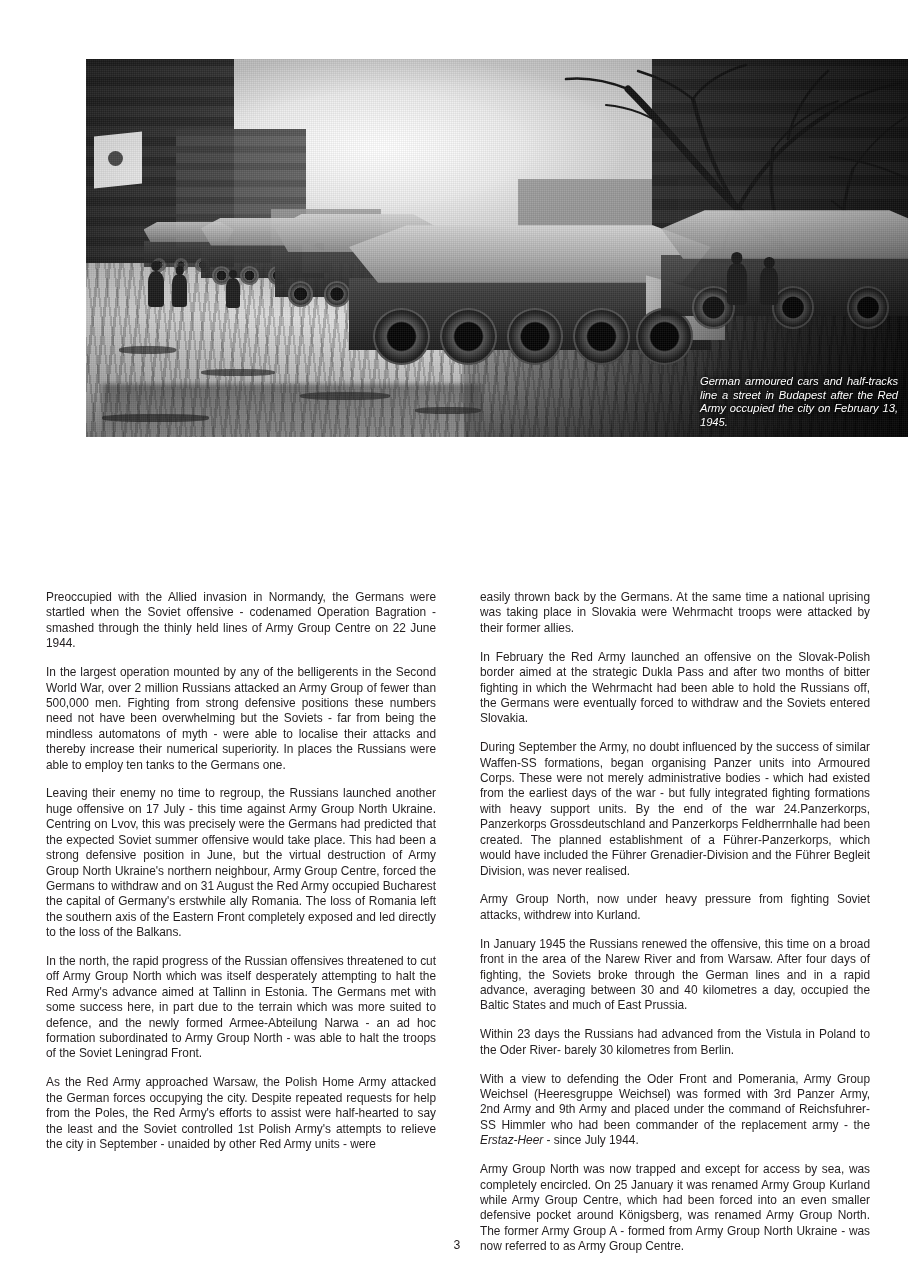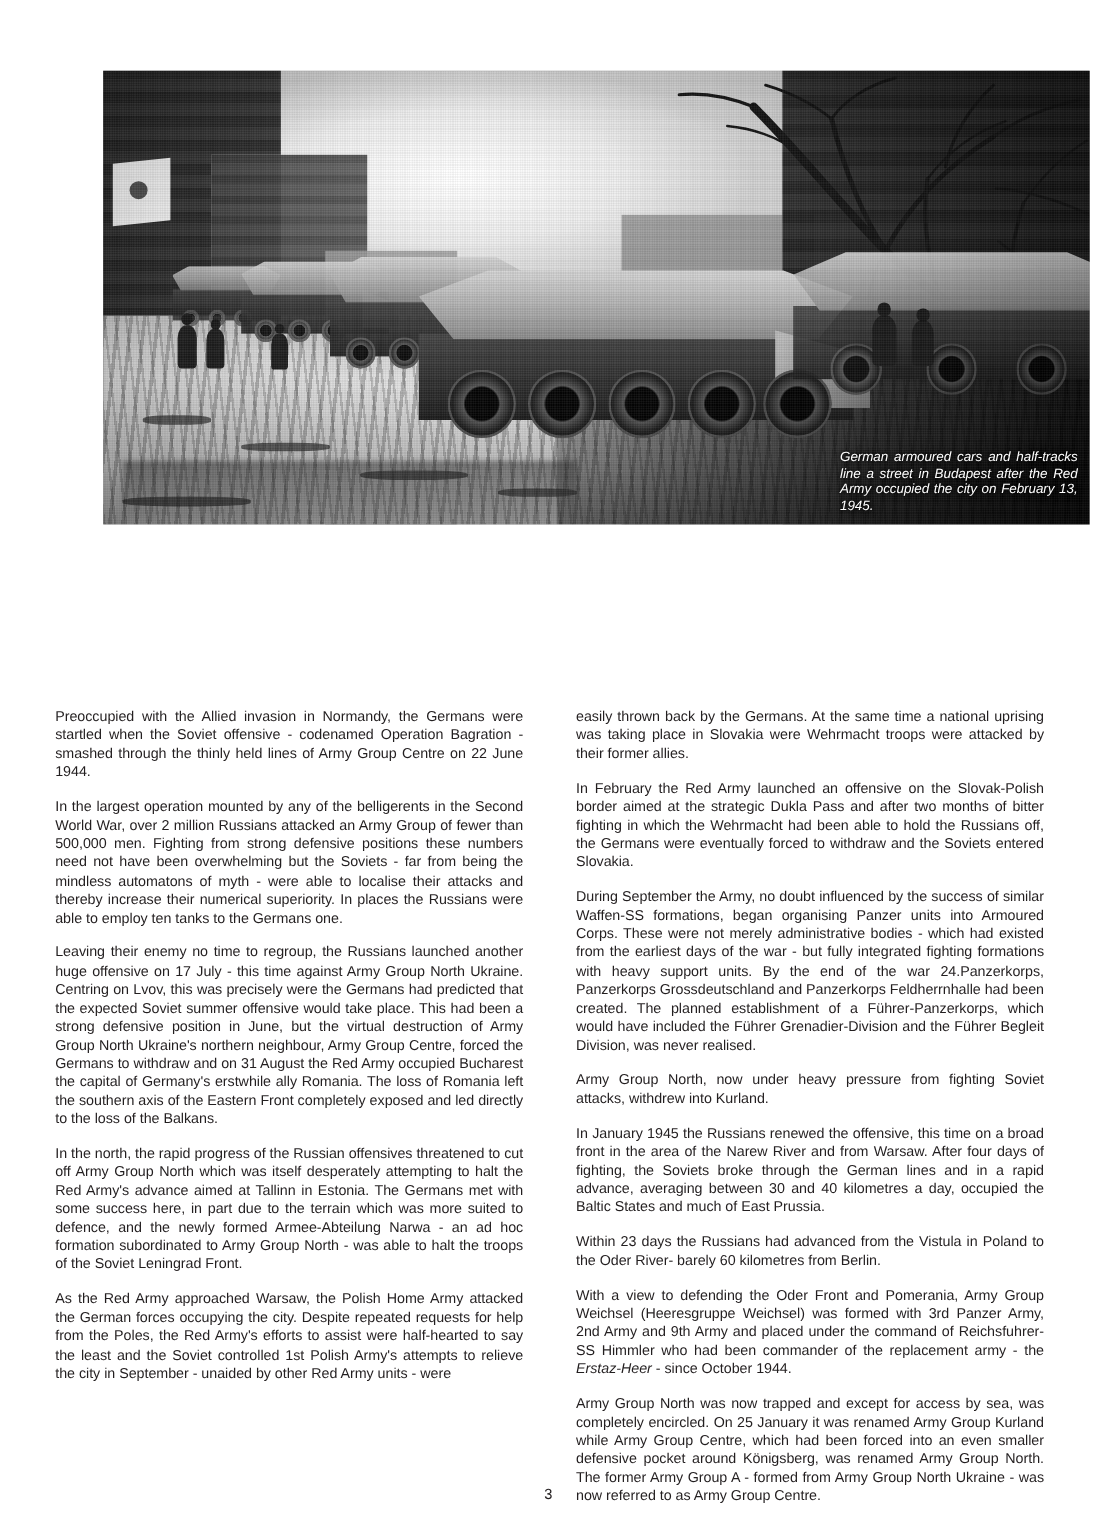--- a/index.html
+++ b/index.html
@@ -434,22 +434,22 @@
       <p>In the north, the rapid progress of the Russian offensives threatened to cut off Army Group North which was itself desperately attempting to halt the Red Army's advance aimed at Tallinn in Estonia. The Germans met with some success here, in part due to the terrain which was more suited to defence, and the newly formed Armee-Abteilung Narwa - an ad hoc formation subordinated to Army Group North -  was able to halt the troops of the Soviet Leningrad Front.</p>
       <p class="tight">As the Red Army approached Warsaw, the Polish Home Army attacked the German forces occupying the city. Despite repeated requests for help from the Poles, the Red Army's efforts to assist were half-hearted to say the least and the Soviet controlled 1st Polish Army's attempts to relieve the city in September - unaided by other Red Army units - were</p>
     </div>
 
     <div class="column">
       <p>easily thrown back by the Germans. At the same time a national uprising was taking place in Slovakia were Wehrmacht troops were attacked by their former allies.</p>
       <p>In February the Red Army launched an offensive on the Slovak-Polish border aimed at the strategic Dukla Pass and after two months of bitter fighting in which the Wehrmacht had been able to hold the Russians off, the Germans were eventually forced to withdraw and the Soviets entered Slovakia.</p>
       <p>During September the Army, no doubt influenced by the success of similar Waffen-SS formations, began organising Panzer units into Armoured Corps. These were not merely administrative bodies - which had existed from the earliest days of the war - but fully integrated fighting formations with heavy support units. By the end of the war 24.Panzerkorps, Panzerkorps Grossdeutschland and Panzerkorps Feldherrnhalle had been created. The planned establishment of a Führer-Panzerkorps, which would have included the Führer Grenadier-Division and the Führer Begleit Division, was never realised.</p>
       <p>Army Group North, now under heavy pressure from fighting Soviet attacks, withdrew into Kurland.</p>
       <p>In January 1945 the Russians renewed the offensive, this time on a broad front in the area of the Narew River and from Warsaw. After four days of fighting, the Soviets broke through the German lines and in a rapid advance, averaging between 30 and 40 kilometres a day, occupied the Baltic States and much of East Prussia.</p>
-      <p>Within 23 days the Russians had advanced from the Vistula in Poland to the Oder River- barely 60 kilometres from Berlin.</p>
-      <p><span>With a view to defending the Oder Front and Pomerania, Army Group Weichsel (Heeresgruppe Weichsel) was formed with 3rd Panzer Army, 2nd Army and 9th Army and placed under the command of Reichsfuhrer-SS Himmler who had been commander of the replacement army  - the </span><em class="titleital">Erstaz-Heer</em><span> - since October 1944.</span></p>
+      <p>Within 23 days the Russians had advanced from the Vistula in Poland to the Oder River- barely 30 kilometres from Berlin.</p>
+      <p><span>With a view to defending the Oder Front and Pomerania, Army Group Weichsel (Heeresgruppe Weichsel) was formed with 3rd Panzer Army, 2nd Army and 9th Army and placed under the command of Reichsfuhrer-SS Himmler who had been commander of the replacement army  - the </span><em class="titleital">Erstaz-Heer</em><span> - since July 1944.</span></p>
       <p class="tight">Army Group North was now trapped and except for access by sea, was completely encircled. On 25 January it was renamed Army Group Kurland while Army Group Centre, which had been forced into an even smaller defensive pocket around Königsberg, was renamed Army Group North. The former Army Group A - formed from Army Group North Ukraine - was now referred to as Army Group Centre.</p>
     </div>
 
   </div>
 
   <div class="folio">3</div>
 
 </div>
 
 </body></html>

